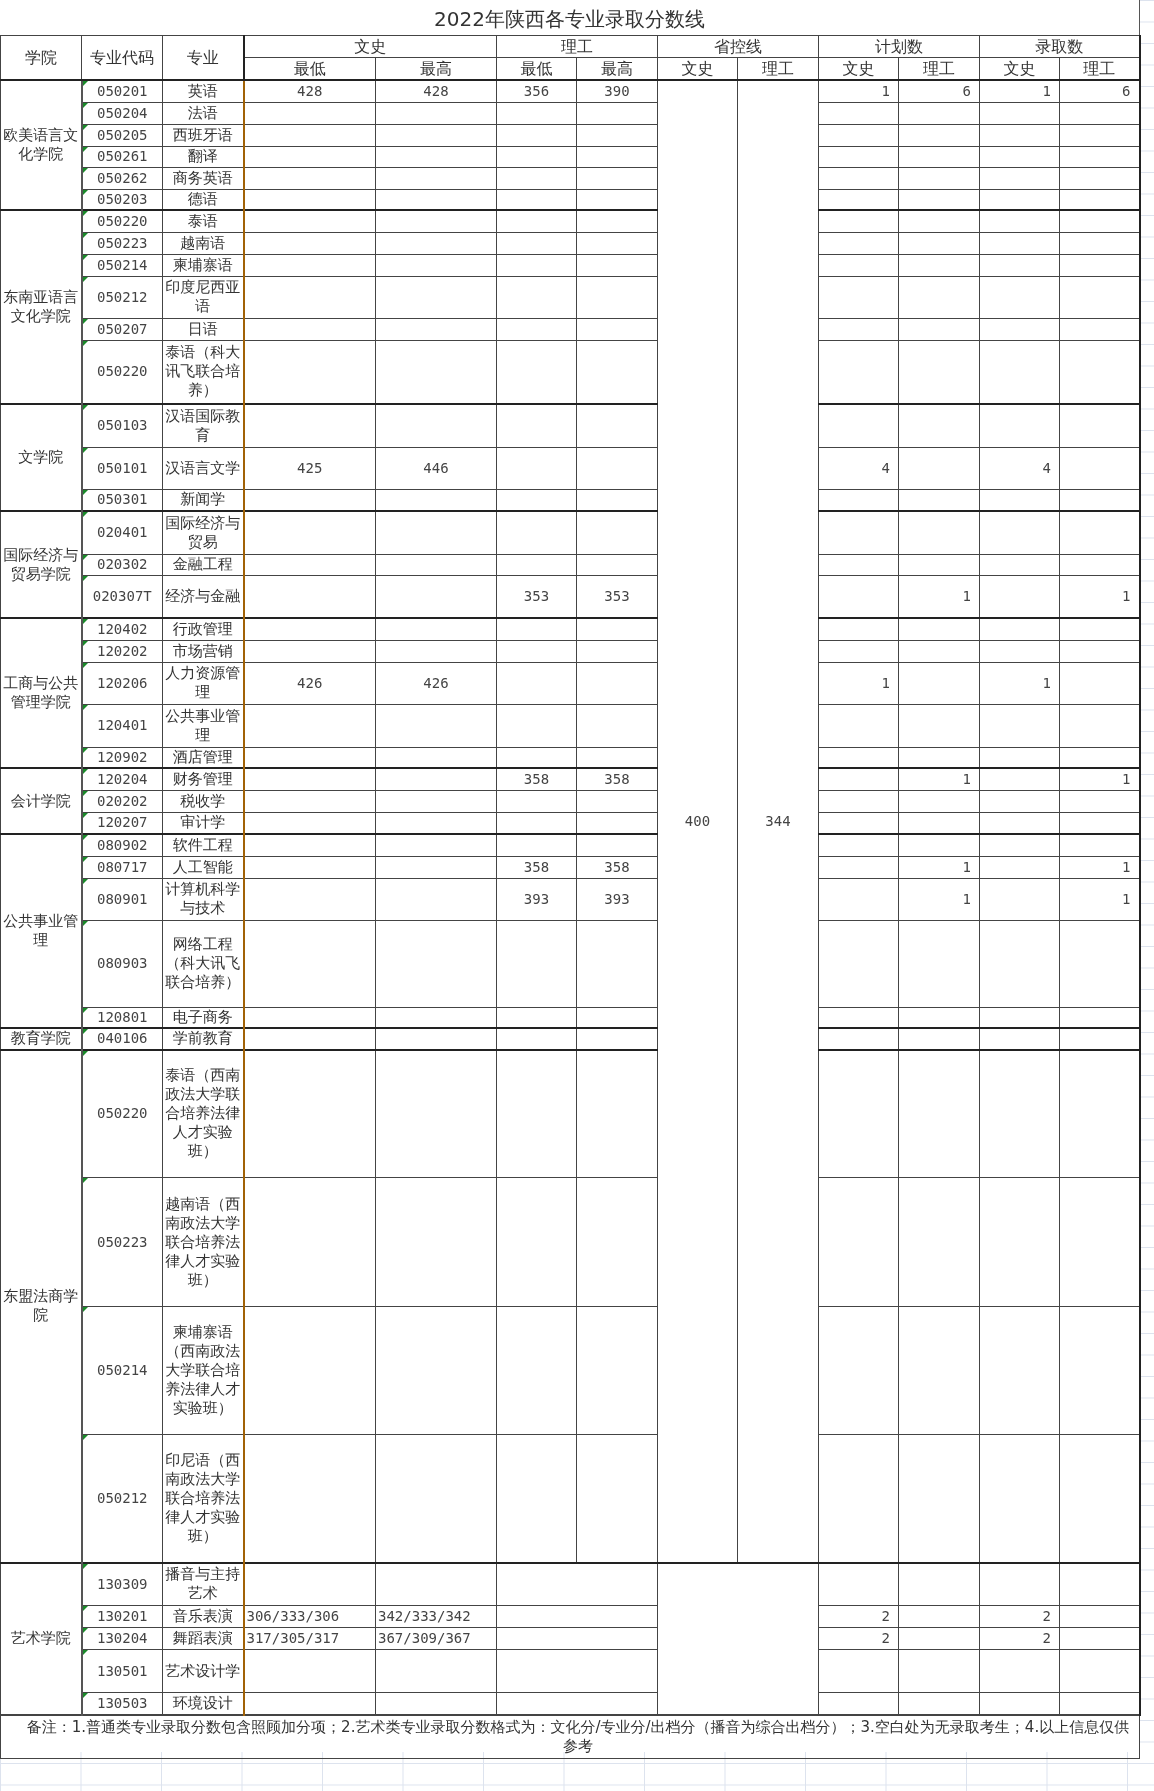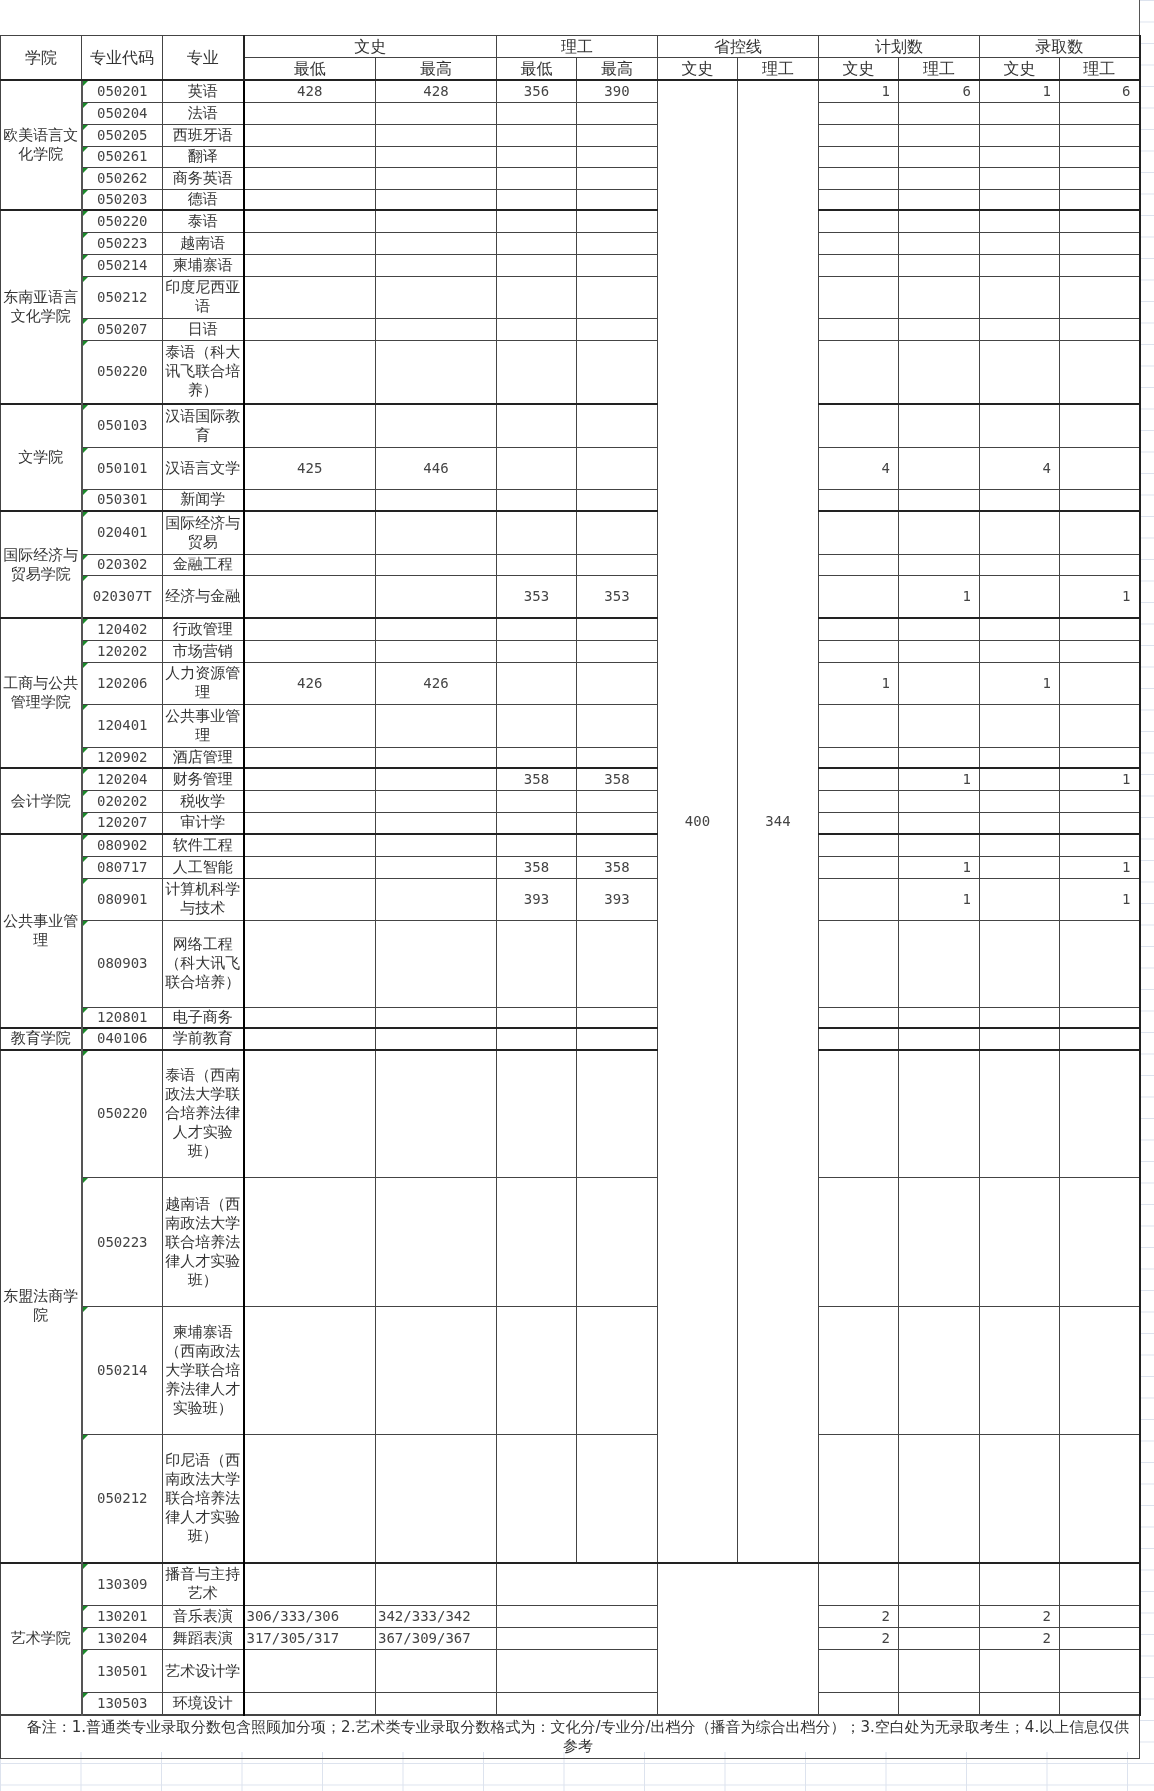--- a/index.html
+++ b/index.html
@@ -6,33 +6,34 @@
   body{width:1154px;height:1791px;position:relative;overflow:hidden;font-family:"DejaVu Sans","Liberation Sans",sans-serif;color:#333;}
   .bg-grid{position:absolute;inset:0;
     background-image:linear-gradient(to right,#dde3ee 1px,transparent 1px),linear-gradient(to bottom,#dde3ee 1px,transparent 1px);
     background-size:80.5px 21.5px;background-position:0 0;}
   .sheet{position:absolute;left:0;top:0;width:1139px;height:1752px;background:#fff;border-right:1px solid #555;}
   .title{position:absolute;left:0;top:0;width:1139px;height:35px;line-height:38px;text-align:center;font-size:20px;color:#333;border-bottom:1px solid #ccc;}
   table{position:absolute;left:0;top:35px;border-collapse:collapse;table-layout:fixed;width:1139px;font-size:15px;}
   td{border:1px solid #444;padding:0;text-align:center;vertical-align:middle;overflow:hidden;line-height:19px;}
   td.code{position:relative;font-family:"DejaVu Sans Mono","Liberation Mono",monospace;font-size:14px;color:#444;border-left:2px solid #555;}
   td.code::before{content:"";position:absolute;left:0;top:0;border-top:5px solid #1a8a2a;border-right:5px solid transparent;}
-  td.major{border-right:2px solid #000000;padding:0 1px;word-break:break-all;}
+  td.major{border-right:2px solid #a16207;padding:0 1px;word-break:break-all;}
   td.num{font-family:"DejaVu Sans Mono","Liberation Mono",monospace;font-size:14px;color:#444;}
   td.right{text-align:right;padding-right:8px;}
   td.left{text-align:left;padding-left:2px;}
   tr.grp td{border-top:2px solid #222;}
   .hdr td{font-size:16px;height:21px;}
   .note{font-size:15px;line-height:19px;text-align:center;padding:1px 4px;border-top:2px solid #444;}
 </style>
 </head>
 <body>
 
 <div class="bg-grid"></div>
 <div class="sheet">
+  <div class="title">2022年陕西各专业录取分数线</div>
   <table>
     <colgroup>
       <col style="width:81px">
         <col style="width:81px">
         <col style="width:81px">
       <col style="width:132px">
         <col style="width:121px">
       <col style="width:80px">
         <col style="width:81px">
       <col style="width:80px">

